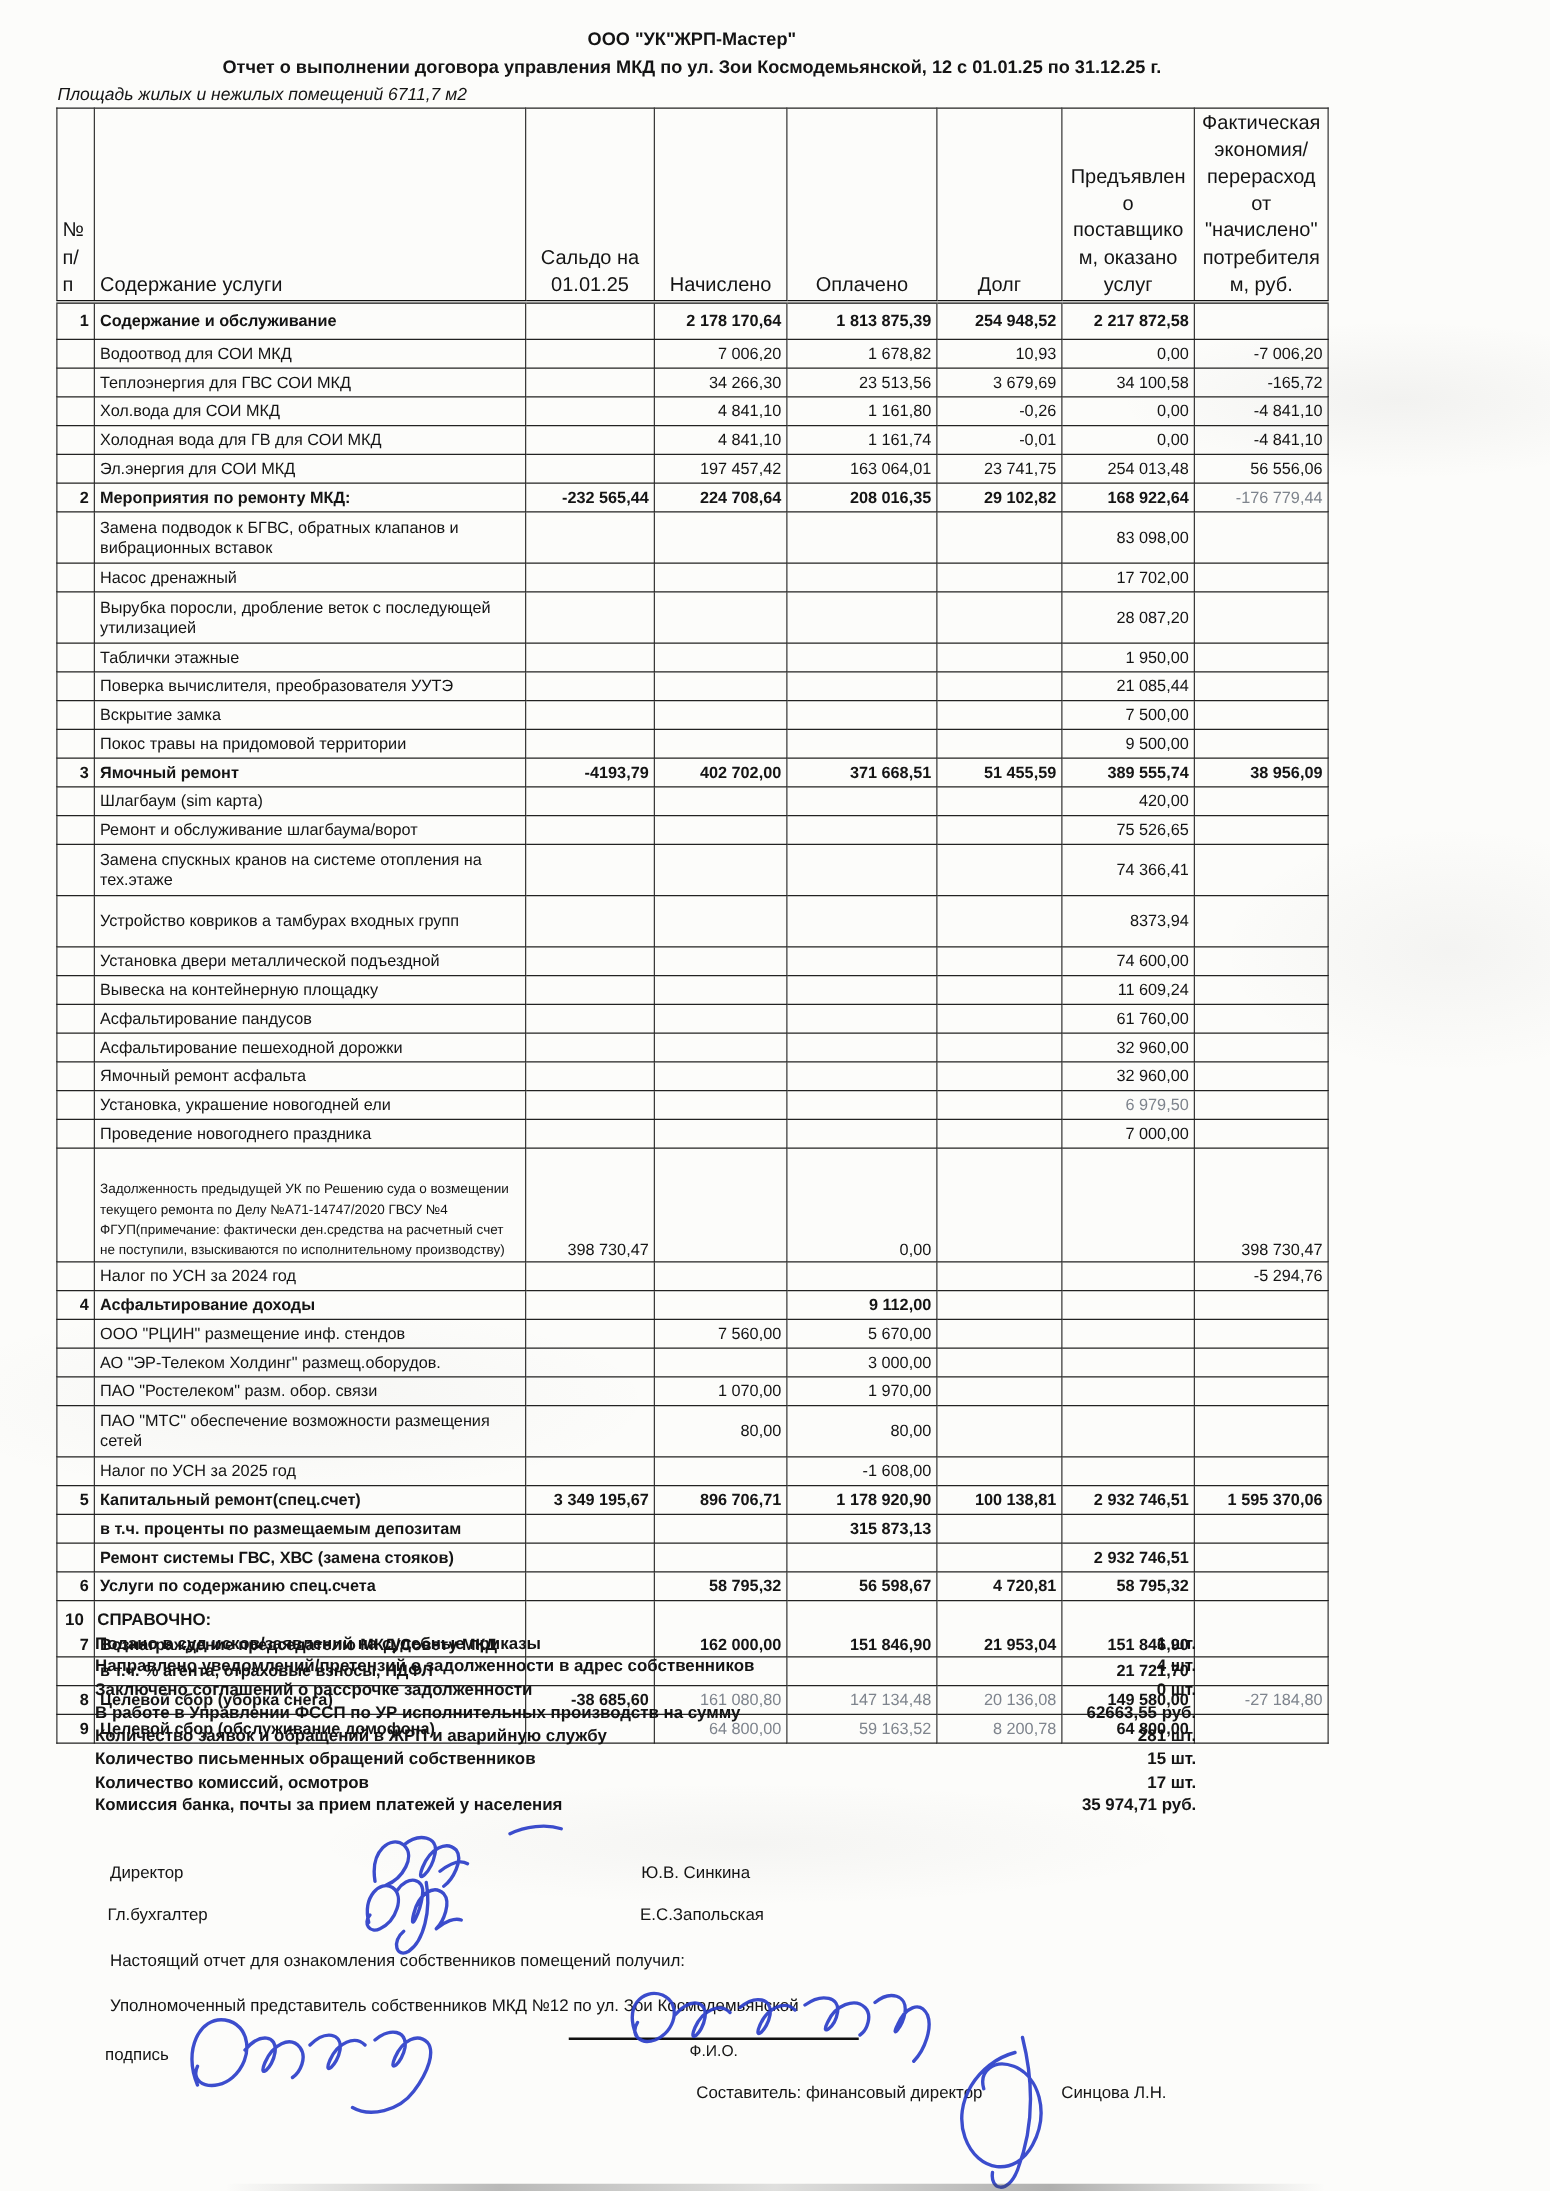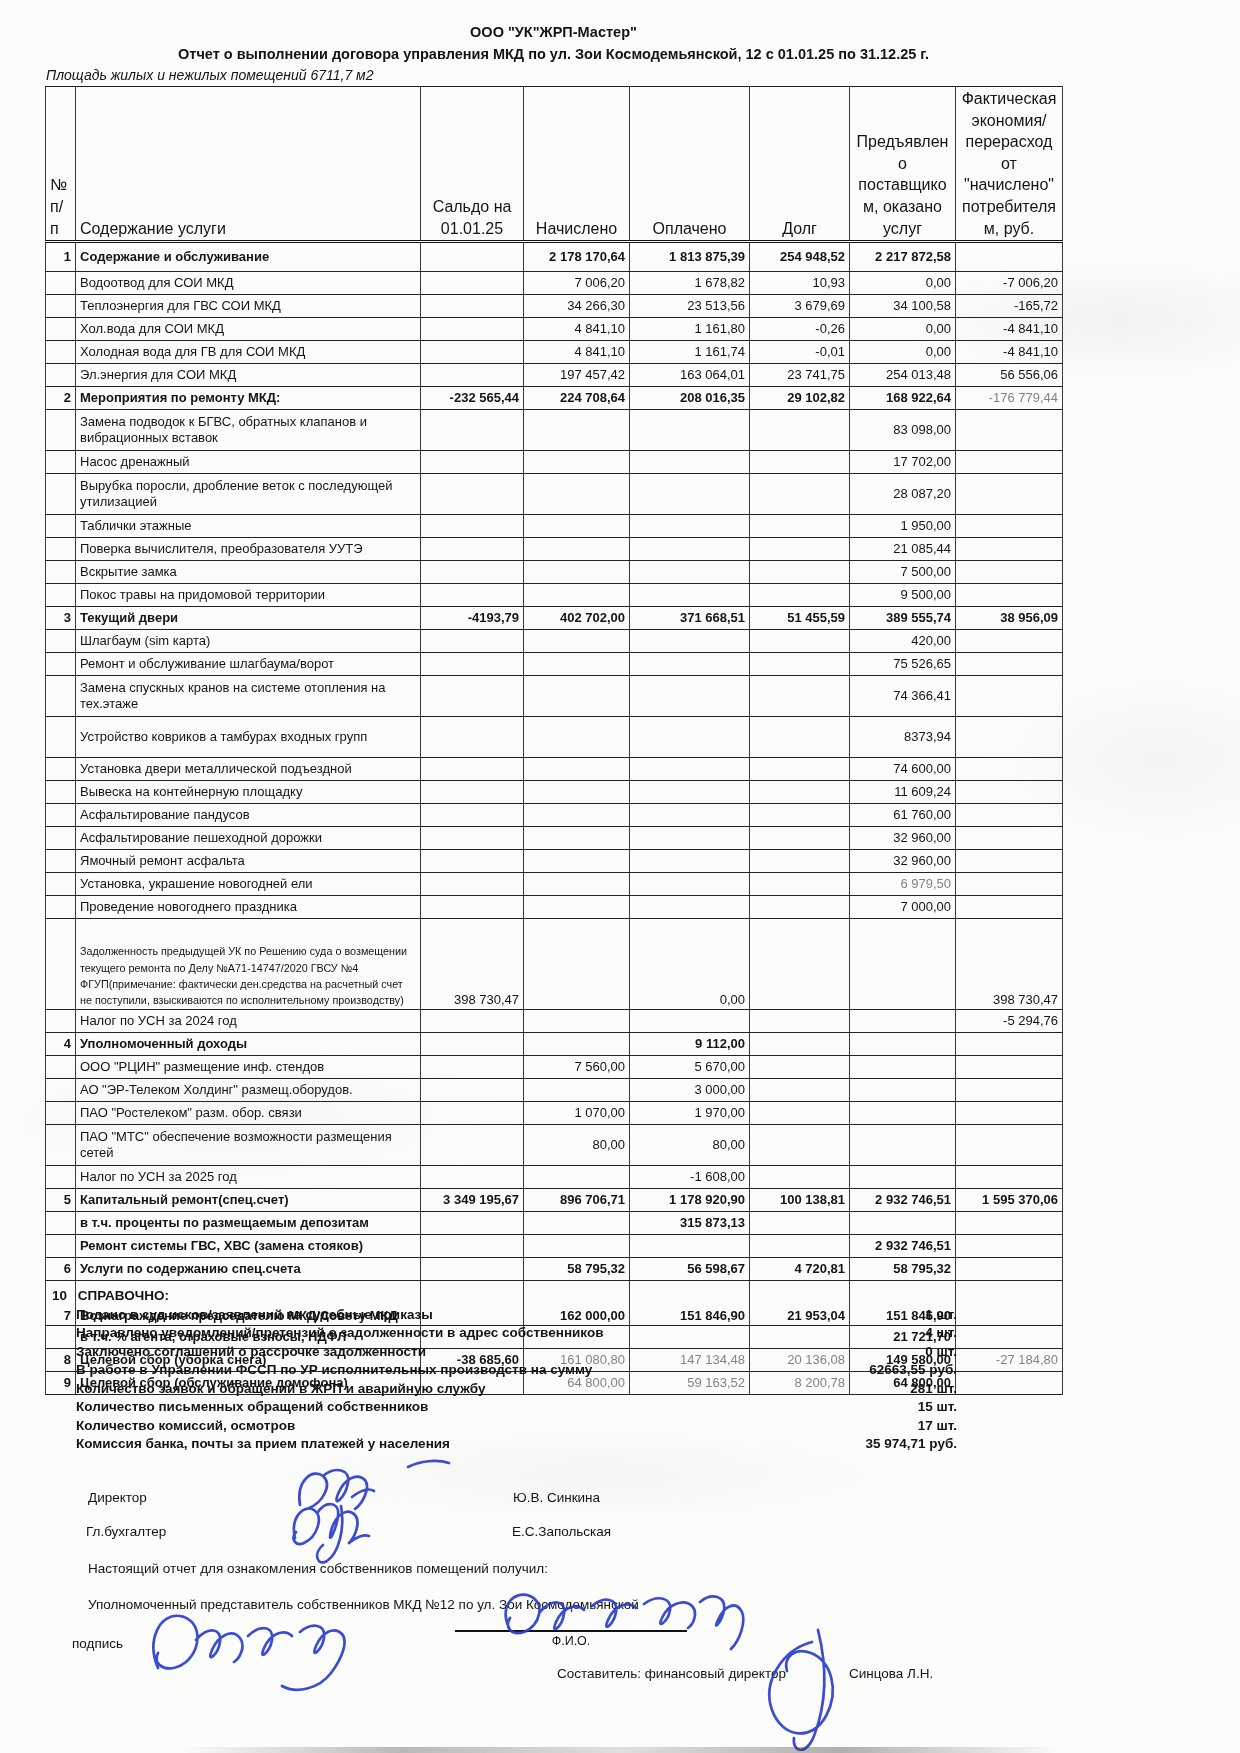--- a/index.html
+++ b/index.html
@@ -223,21 +223,21 @@
           <td class="clabel">Покос травы на придомовой территории</td>
           <td class="cval"></td>
           <td class="cval"></td>
           <td class="cval"></td>
           <td class="cval"></td>
           <td class="cval">9 500,00</td>
           <td class="cval"></td>
         </tr>
         <tr class="bold">
           <td class="cnum">3</td>
-          <td class="clabel">Текущий двери</td>
+          <td class="clabel">Ямочный ремонт</td>
           <td class="cval">-4193,79</td>
           <td class="cval">402 702,00</td>
           <td class="cval">371 668,51</td>
           <td class="cval">51 455,59</td>
           <td class="cval">389 555,74</td>
           <td class="cval">38 956,09</td>
         </tr>
         <tr>
           <td class="cnum"></td>
           <td class="clabel">Шлагбаум  (sim карта)</td>
@@ -363,21 +363,21 @@
           <td class="clabel">Налог по УСН за 2024 год</td>
           <td class="cval"></td>
           <td class="cval"></td>
           <td class="cval"></td>
           <td class="cval"></td>
           <td class="cval"></td>
           <td class="cval">-5 294,76</td>
         </tr>
         <tr class="bold">
           <td class="cnum">4</td>
-          <td class="clabel">Уполномоченный доходы</td>
+          <td class="clabel">Асфальтирование доходы</td>
           <td class="cval"></td>
           <td class="cval"></td>
           <td class="cval">9 112,00</td>
           <td class="cval"></td>
           <td class="cval"></td>
           <td class="cval"></td>
         </tr>
         <tr>
           <td class="cnum"></td>
           <td class="clabel">ООО "РЦИН" размещение инф. стендов</td>
@@ -551,21 +551,21 @@
         </div>
       </div>
   </div>
 
   <div class="abs" style="left:88px;top:1490px;">Директор</div>
   <div class="abs" style="left:513px;top:1490px;">Ю.В. Синкина</div>
   <div class="abs" style="left:86px;top:1524px;">Гл.бухгалтер</div>
   <div class="abs" style="left:512px;top:1524px;">Е.С.Запольская</div>
   <div class="abs" style="left:88px;top:1561px;">Настоящий отчет для ознакомления собственников помещений получил:</div>
   <div class="abs" style="left:88px;top:1597px;">Уполномоченный представитель собственников МКД №12 по ул. Зои Космодемьянской</div>
-  <div class="abs" style="left:72px;top:1636px;">подпись</div>
+  <div class="abs" style="left:84px;top:1636px;">подпись</div>
   <div class="fio-line"></div>
   <div class="abs" style="left:455px;top:1634px;width:232px;text-align:center;font-size:12.5px;">Ф.И.О.</div>
   <div class="abs" style="left:557px;top:1666px;">Составитель: финансовый директор</div>
   <div class="abs" style="left:849px;top:1666px;">Синцова Л.Н.</div>
 
   <svg class="sig-layer" width="1240" height="1753" viewBox="0 0 1240 1753">
     <g fill="none" stroke="#2b3ec9" stroke-width="2.7" stroke-linecap="round" opacity="0.92">
       <path d="M300,1505 C296,1480 313,1468 323,1476 C333,1485 322,1503 309,1508 M323,1476 C335,1466 351,1469 348,1483 C345,1498 332,1509 338,1494 C344,1479 357,1472 365,1480 C371,1488 362,1504 355,1509 M352,1497 C361,1490 369,1488 374,1491 M408,1467 C420,1461 437,1459 449,1463"></path>
       <path d="M295,1538 C290,1517 304,1504 314,1510 C324,1517 317,1537 304,1543 C296,1547 290,1539 296,1532 M318,1512 C326,1500 340,1502 338,1516 C336,1531 327,1547 331,1531 C335,1515 347,1507 355,1515 C361,1522 355,1537 349,1543 M341,1506 C345,1528 339,1553 327,1561 C317,1567 313,1553 323,1545 M349,1543 C356,1537 364,1534 369,1536"></path>
       <path d="M158,1668 C146,1640 160,1613 180,1616 C200,1619 204,1646 186,1662 C172,1674 151,1668 158,1653 M196,1640 C208,1626 222,1628 220,1642 C218,1655 206,1664 212,1650 C218,1636 232,1628 240,1638 C246,1646 240,1658 234,1662 M248,1636 C260,1624 274,1626 272,1640 C270,1652 258,1662 264,1648 C270,1634 284,1628 292,1636 M300,1632 C312,1622 326,1624 324,1638 C322,1650 310,1660 316,1646 C322,1632 334,1626 342,1634 C348,1641 343,1657 331,1673 C319,1689 296,1694 282,1686"></path>

